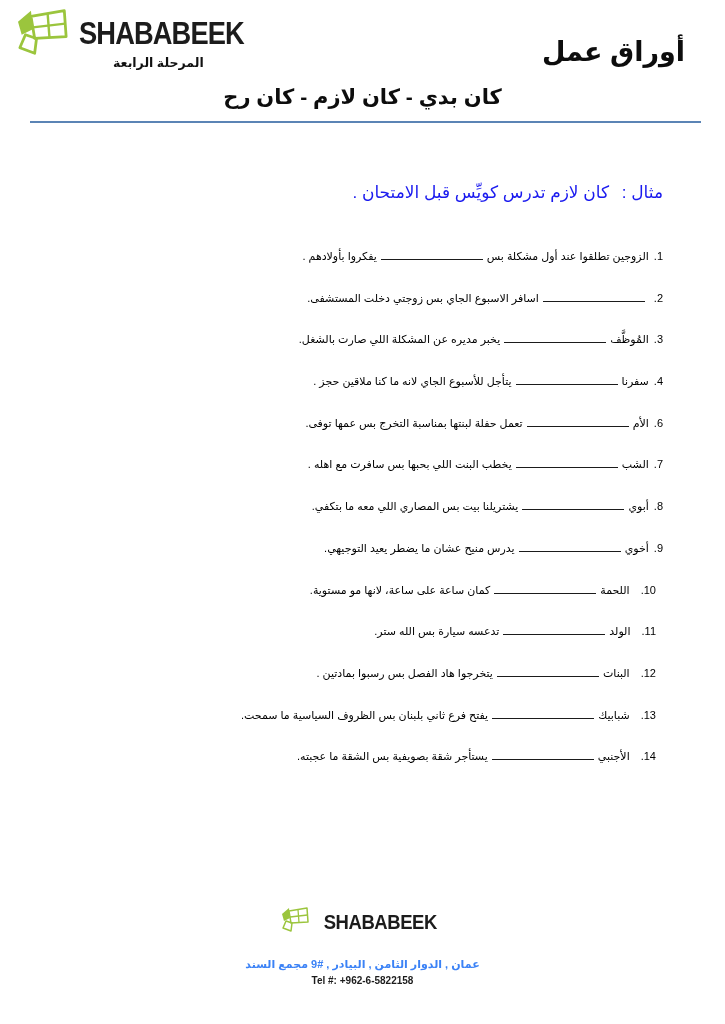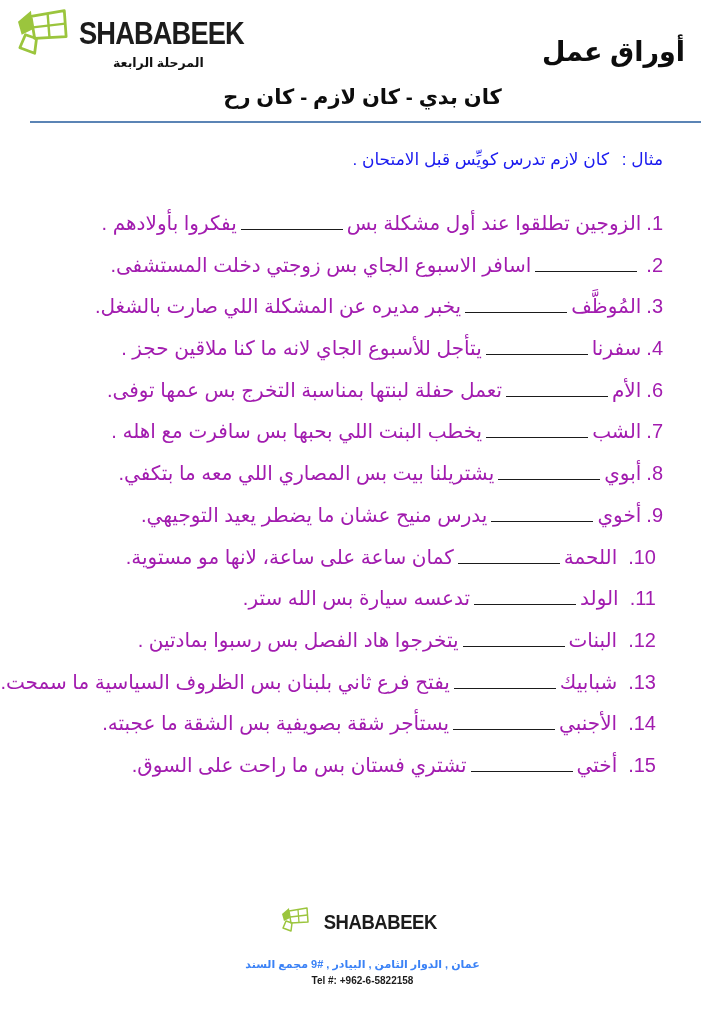--- a/index.html
+++ b/index.html
@@ -33,23 +33,24 @@
     position:absolute;top:85px;left:0;width:100%;text-align:center;
     font-size:21px;font-weight:bold;direction:rtl;color:#0d0d0d;
   }
   .rule{position:absolute;top:121px;left:30px;right:24px;border-top:2px solid var(--rule-blue);}
 
   
   .content{position:absolute;top:147px;right:62px;left:36px;direction:rtl;}
   .example{
     color:var(--example-blue);font-size:17px;line-height:26px;margin-bottom:37px;
     white-space:nowrap;
+    margin-top:33px;
   }
   .example .ex-label{margin-left:8px;}
-  .row{font-size:20px;line-height:27px;margin-bottom:14.7px;white-space:nowrap;color:#a21caf;}
+  .row{font-size:11px;line-height:27px;margin-bottom:14.7px;white-space:nowrap;color:#000000;}
   .row.dd{padding-right:7px;}
   .num{margin-left:5px;}
   .row.dd .num{margin-left:11px;}
   .blank{
     display:inline-block;width:102px;
     border-bottom:1.6px solid #1b1b1b;margin:0 4px;
   }
   .before:empty{display:none;}
 
   
@@ -122,23 +123,20 @@
     </div>
     <div class="row dd">
       <span class="num">12.</span><span class="before">البنات</span><span class="blank"></span><span class="after">يتخرجوا هاد الفصل بس رسبوا بمادتين .</span>
     </div>
     <div class="row dd">
       <span class="num">13.</span><span class="before">شبابيك</span><span class="blank"></span><span class="after">يفتح فرع ثاني بلبنان بس الظروف السياسية ما سمحت.</span>
     </div>
     <div class="row dd">
       <span class="num">14.</span><span class="before">الأجنبي</span><span class="blank"></span><span class="after">يستأجر شقة بصويفية بس الشقة ما عجبته.</span>
     </div>
-    <div class="row dd">
-      <span class="num">15.</span><span class="before">أختي</span><span class="blank"></span><span class="after">تشتري فستان بس ما راحت على السوق.</span>
-    </div>
   </div>
 
   <div class="footer">
     <div class="logo-bottom">
       <span>
         <svg viewBox="0 0 62 54" xmlns="http://www.w3.org/2000/svg">
           <polygon points="4,16 18,4 20,24 8,30" fill="#9BC53D"></polygon>
           <polygon points="18,10 54,4 56,32 22,34" fill="#ffffff" stroke="#9BC53D" stroke-width="3" stroke-linejoin="round"></polygon>
           <line x1="36" y1="7" x2="38" y2="33" stroke="#9BC53D" stroke-width="2.6"></line>
           <line x1="20" y1="22" x2="55" y2="18" stroke="#9BC53D" stroke-width="2.6"></line>

